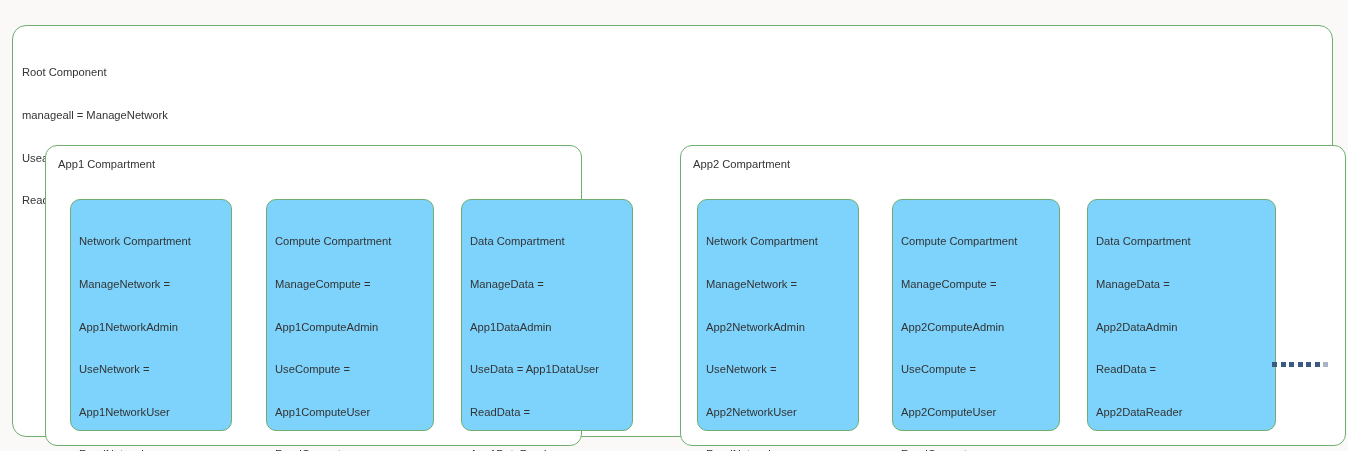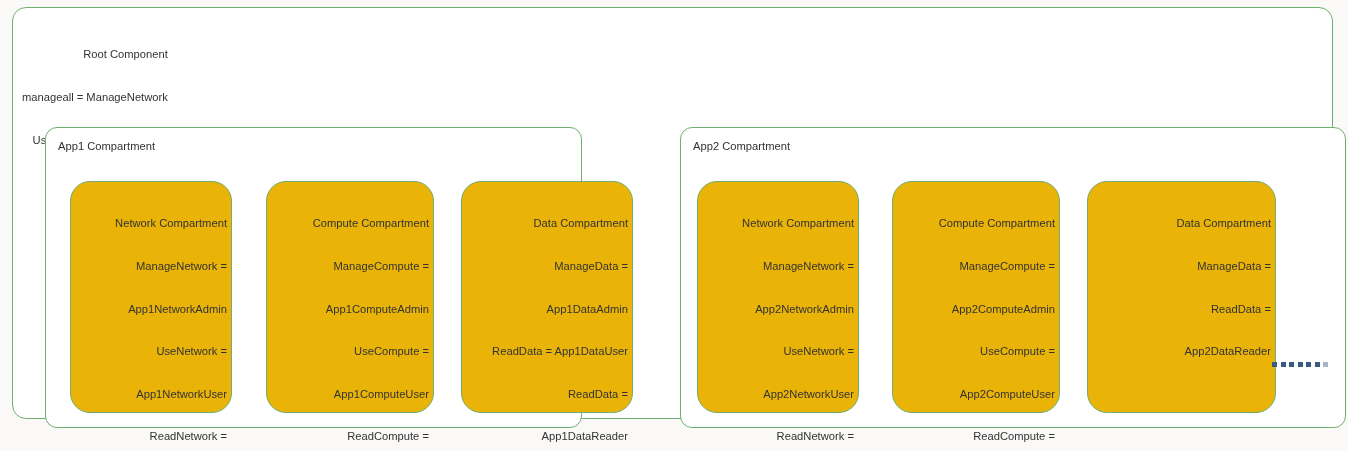--- a/index.html
+++ b/index.html
@@ -20,28 +20,27 @@
     position: relative;
     width: 1348px;
     height: 451px;
     background: #faf9f7;
   }
 
   
   .root-box {
     position: absolute;
     left: 12px;
-    top: 7px;
+    top: 25px;
     width: 1321px;
     height: 412px;
     box-sizing: border-box;
     border: 1.3px solid #6fae6f;
     border-radius: 14px;
     background: #ffffff;
-    text-align: right;
   }
 
   .root-label {
     position: absolute;
     left: 9px;
     top: 11px;
     font-size: 11.2px;
     line-height: 14.2px;
     color: #333333;
     white-space: pre;
@@ -78,22 +77,22 @@
     top: 53px;
     width: 100%;
     height: 232px;
   }
   .inner-box {
     position: absolute;
     top: 0;
     height: 232px;
     box-sizing: border-box;
     border: 1.3px solid #6fae6f;
-    border-radius: 20px;
-    background: #eab308;
+    border-radius: 10px;
+    background: #7dd3fc;
   }
   .inner-text {
     position: absolute;
     left: 8px;
     top: 6px;
     right: 4px;
     font-size: 11.2px;
     line-height: 14.2px;
     color: #333333;
     white-space: pre;
@@ -166,21 +165,21 @@
             <div>ReadCompute =</div>
             
           </div>
         </div>
 
         <div class="inner-box i2">
           <div class="inner-text">
             <div>Data Compartment</div>
             <div>ManageData =</div>
             <div>App1DataAdmin</div>
-            <div>ReadData = App1DataUser</div>
+            <div>UseData = App1DataUser</div>
             <div>ReadData =</div>
             <div>App1DataReader</div>
           </div>
         </div>
       </div>
     </div>
 
     <div class="app-box app2">
       <div class="app-label">App2 Compartment</div>
 
@@ -206,20 +205,21 @@
             <div>App2ComputeUser</div>
             <div>ReadCompute =</div>
             
           </div>
         </div>
 
         <div class="inner-box i2">
           <div class="inner-text">
             <div>Data Compartment</div>
             <div>ManageData =</div>
+            <div>App2DataAdmin</div>
             <div>ReadData =</div>
             <div>App2DataReader</div>
           </div>
         </div>
       </div>
     </div>
   </div>
 
   <div class="ellipsis-dots">
     <span class="dot"></span>

